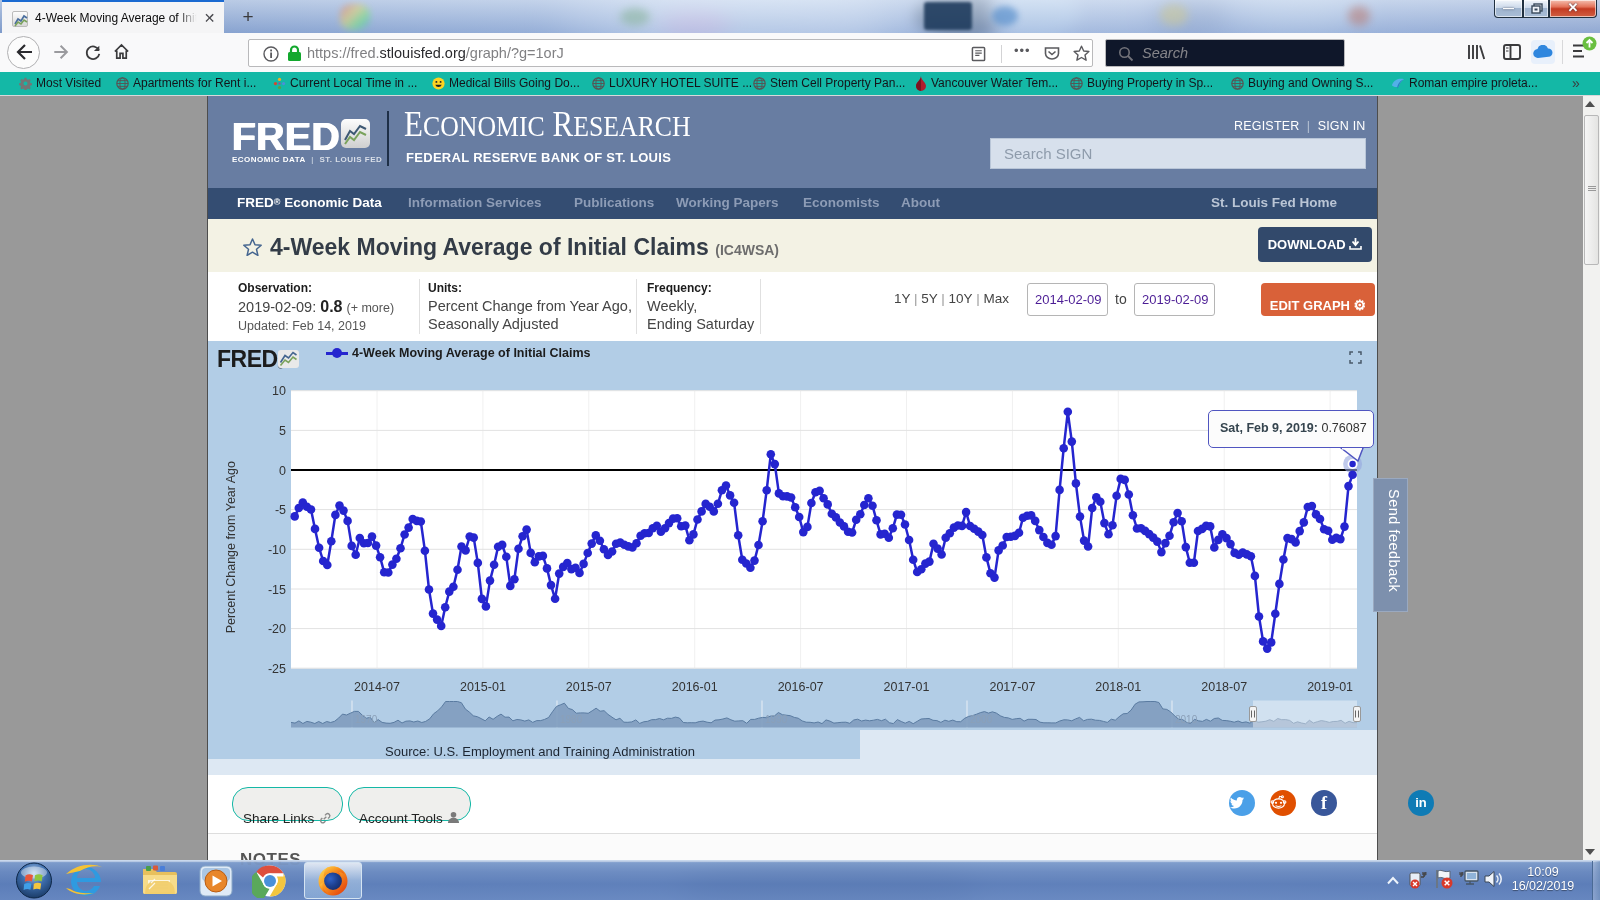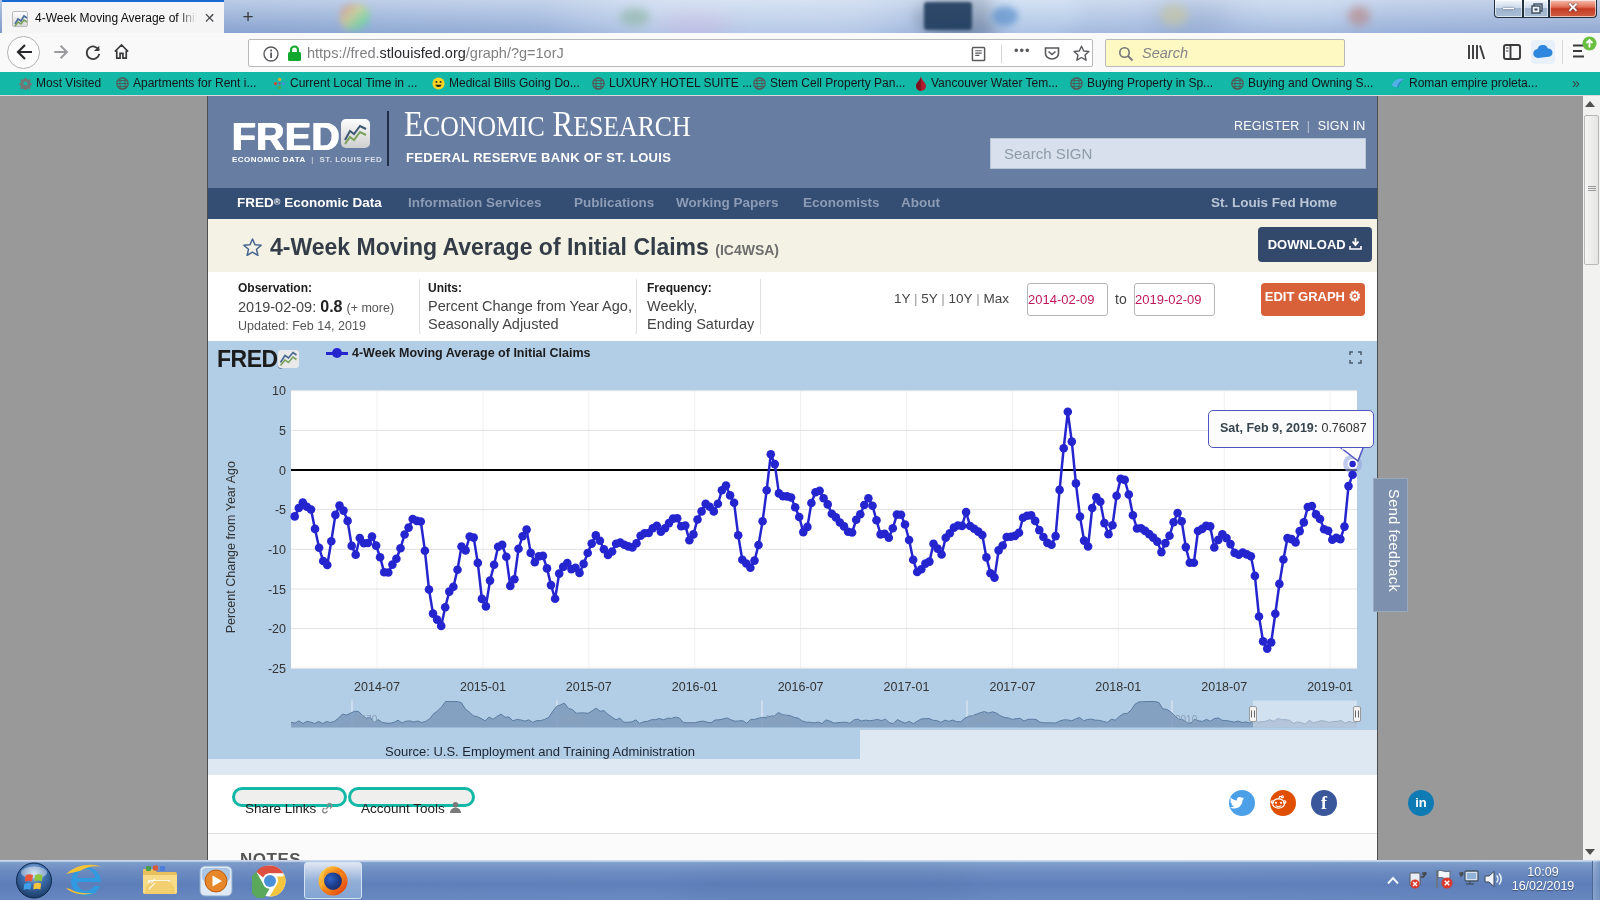--- a/index.html
+++ b/index.html
@@ -18,45 +18,45 @@
 
 .wbtn{position:absolute;top:0;height:18px;border:1px solid #20303f;border-top:none;background:linear-gradient(180deg,#f2f6fb 0%,#ccd9ea 45%,#9fb4ce 50%,#a9bdd6 100%);box-shadow:inset 0 0 0 1px rgba(255,255,255,.6)}
 #wmin{left:1494px;width:29px;border-radius:0 0 0 4px}#wmax{left:1523px;width:26px}
 #wclose{left:1549px;width:48px;border-radius:0 0 4px 0;background:linear-gradient(180deg,#f5c0b0 0%,#e4735a 40%,#c43b22 52%,#d05f42 100%)}
 .wbtn span{position:absolute;left:0;right:0;top:0;bottom:0;color:#fff;font-size:11px;font-weight:bold;text-align:center;line-height:16px;text-shadow:0 0 2px rgba(30,40,60,.9)}
 
 #navtb{left:0;top:33px;width:1600px;height:39px;background:#f9f9fa}
 #backb{left:7px;top:3px;width:33px;height:33px;border:1px solid #b1b1b3;border-radius:50%;background:#fcfcfc}
 .tbico{position:absolute;color:#3b3b3d}
 #urlbar{left:248px;top:6px;width:845px;height:28px;background:#fff;border:1px solid #b9b9bb;border-radius:2px}
-#srchbar{left:1105px;top:6px;width:240px;height:28px;background:#fef9c3;border:1px solid #b9b9bb;border-radius:2px}
+#srchbar{left:1105px;top:6px;width:240px;height:28px;background:#0f172a;border:1px solid #b9b9bb;border-radius:2px}
 .urltxt{position:absolute;left:100px;top:5px;font-size:14.5px;color:#808083}
 .urltxt b{color:#2a2a2e;font-weight:400}
 
 #bmbar{left:0;top:72px;width:1600px;height:24px;background:#14b8a6;border-bottom:1px solid #d8d8da}
 .bm{position:absolute;top:4px;font-size:12px;color:#15141a;white-space:nowrap}
 
 #page{left:0;top:96px;width:1583px;height:764px;background:#999999}
 #content{position:absolute;left:207px;top:0;width:1171px;height:764px;border-left:1px solid #4d4d4d;border-right:1px solid #4d4d4d;background:#fff}
 #fhead{left:0;top:0;width:1169px;height:92px;background:#687da2}
 #fnav{left:0;top:92px;width:1169px;height:31px;background:#344d72}
 .fnavi{position:absolute;top:7px;font-size:13.5px;font-weight:bold;color:#8d9cb6}
 #trow{left:0;top:123px;width:1169px;height:53px;background:#f3f2e4}
 #orow{left:0;top:176px;width:1169px;height:69px;background:#ffffff}
 .sep{position:absolute;width:1px;background:#e0e0e0}
 #chartc{left:0;top:245px;width:1169px;height:430px;background:#b2cde6}
 .obl{font-size:12px;font-weight:bold;color:#1c1c1c}
 .obv{font-size:14.5px;color:#444}
 
 .btnnavy{position:absolute;background:#32496b;color:#fff;font-weight:bold;font-size:13px;border-radius:4px;text-align:center}
 .btnorange{position:absolute;background:#d96139;color:#fff;font-weight:bold;font-size:13px;border-radius:4px;text-align:center}
-.datebox{position:absolute;width:81px;height:33px;border:1px solid #b5b5b5;border-radius:3px;background:#fff;font-size:13px;color:#be185d;line-height:31px;overflow:hidden;white-space:nowrap}
+.datebox{position:absolute;width:81px;height:33px;border:1px solid #b5b5b5;border-radius:3px;background:#fff;font-size:13px;color:#4c1d95;line-height:31px;padding-left:7px;overflow:hidden;white-space:nowrap}
 
 #shrow{left:0;top:679px;width:1169px;height:58px;background:#fff}
-.pillbtn{position:absolute;top:12px;height:20px;background:#efefed;border:3px solid #14b8a6;border-radius:16px;font-size:13.5px;color:#222;line-height:29px;padding:4px 10px}
+.pillbtn{position:absolute;top:12px;height:20px;background:#efefed;border:1px solid #14b8a6;border-radius:16px;font-size:13.5px;color:#222;line-height:29px;padding:16px 10px}
 .soc{position:absolute;top:15px;width:26px;height:26px;border-radius:50%;color:#fff;text-align:center;font-weight:bold}
 #notes{left:0;top:737px;width:1169px;height:27px;background:#fbfbfb;border-top:1px solid #ddd}
 #sendfb{left:1165px;top:382px;width:35px;height:134px;background:#7d90ad;border:1px solid #9aa9c0}
 #sendfb span{position:absolute;left:8px;top:10px;width:20px;color:#fff;font-size:14.5px;writing-mode:vertical-rl;letter-spacing:.5px;white-space:nowrap}
 
 #sbar{left:1583px;top:96px;width:17px;height:764px;background:#f2f2f0}
 #sthumb{position:absolute;left:1px;top:19px;width:15px;height:150px;background:linear-gradient(90deg,#f6f6f6,#e4e4e2);border:1px solid #b8b8b8;border-radius:2px}
 
 #taskbar{left:0;top:860px;width:1600px;height:40px;background:linear-gradient(180deg,#a8bedf 0%,#7e9ccb 8%,#6b8ac0 30%,#5c7db8 60%,#6787c0 100%)}
 svg{display:block}
@@ -295,21 +295,21 @@
     <div class="abs obv" style="left:220px;top:44px">Seasonally Adjusted</div>
     <div class="sep" style="left:428px;top:7px;height:55px"></div>
     <div class="abs obl" style="left:439px;top:9px">Frequency:</div>
     <div class="abs obv" style="left:439px;top:26px">Weekly,</div>
     <div class="abs obv" style="left:439px;top:44px">Ending Saturday</div>
     <div class="sep" style="left:552px;top:7px;height:55px"></div>
     <div class="abs" style="left:686px;top:19px;font-size:13.5px;color:#444">1Y <span style="color:#999">|</span> 5Y <span style="color:#999">|</span> 10Y <span style="color:#999">|</span> Max</div>
     <div class="datebox" style="left:819px;top:11px">2014-02-09</div>
     <div class="abs" style="left:907px;top:19px;font-size:14px;color:#444">to</div>
     <div class="datebox" style="left:926px;top:11px">2019-02-09</div>
-    <div class="btnorange" style="left:1053px;top:11px;width:104px;height:33px;line-height:26px">EDIT GRAPH <span style="font-size:14px">⚙</span></div>
+    <div class="btnorange" style="left:1053px;top:11px;width:114px;height:33px;line-height:44px">EDIT GRAPH <span style="font-size:14px">⚙</span></div>
   </div>
 
   <div id="chartc" class="abs">
     <div class="abs" style="left:0;top:389px;width:1169px;height:45px;background:#dde8f3"></div>
     <div class="abs" style="left:0;top:389px;width:652px;height:29px;background:#b2cde6"></div>
 <svg width="1169" height="430" viewBox="0 0 1169 430" style="position:absolute;left:0;top:0">
 <rect x="83.0" y="49.5" width="1066.0" height="278" fill="#ffffff"></rect>
 <g stroke="#f0f0f0" stroke-width="1">
               <line x1="169.0" y1="49.5" x2="169.0" y2="327.5"></line>
               <line x1="274.9" y1="49.5" x2="274.9" y2="327.5"></line>

